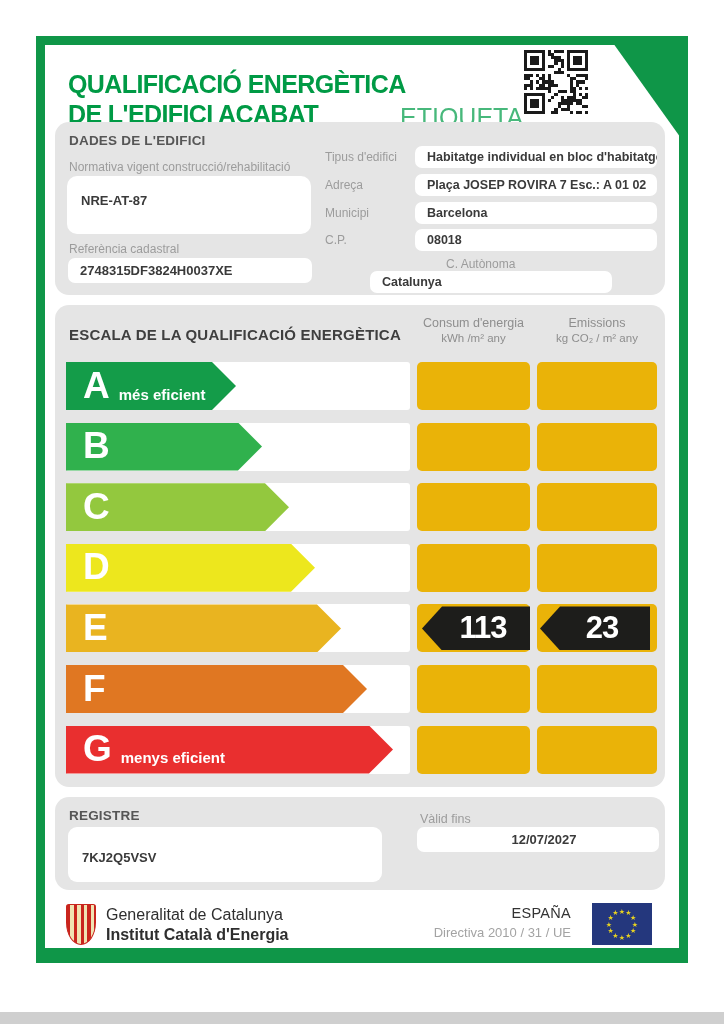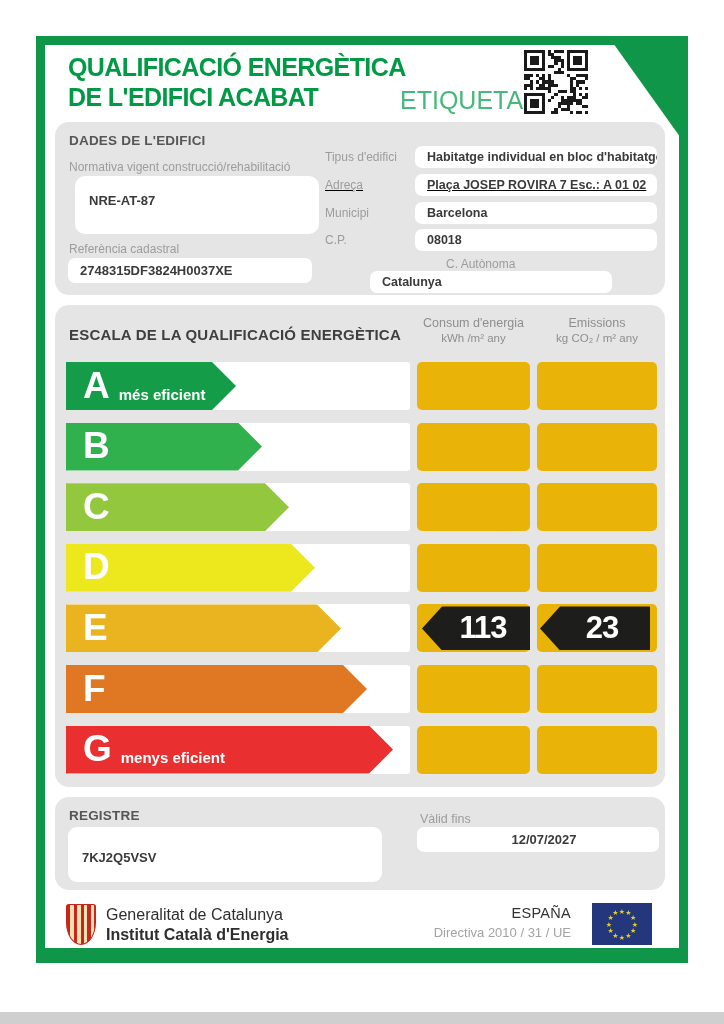--- a/index.html
+++ b/index.html
@@ -3,36 +3,36 @@
 <meta charset="utf-8">
 <style>
   html,body{margin:0;padding:0;background:#ffffff;}
   .page{position:relative;width:724px;height:1024px;background:#ffffff;overflow:hidden;
         font-family:"Liberation Sans",sans-serif;}
   .frame{position:absolute;left:36px;top:36px;width:652px;height:927px;box-sizing:border-box;
          border:9px solid #0f9648;border-bottom-width:15px;background:#ffffff;}
   .corner-tri{position:absolute;top:36px;right:36px;width:0;height:0;
               border-top:112px solid #0f9648;border-left:80px solid transparent;}
   
-  .title-block{position:absolute;left:68px;top:52px;width:560px;}
+  .title-block{position:absolute;left:68px;top:69px;width:560px;}
   .t1{font-size:25px;font-weight:bold;color:#009a45;letter-spacing:-0.6px;line-height:30px;white-space:nowrap;}
   .t-row{position:relative;}
   .etiqueta{position:absolute;left:332px;top:4px;font-size:25px;font-weight:normal;color:#47b87b;letter-spacing:0;}
   .qr{position:absolute;left:524px;top:50px;width:64px;height:64px;}
   
   .panel{position:absolute;left:55px;width:610px;background:#e5e5e5;border-radius:14px;}
   #dades{top:122px;height:173px;}
   #escala{top:305px;height:482px;}
   #registre{top:797px;height:93px;}
   .p-title{position:absolute;left:14px;top:11px;font-size:13.5px;font-weight:bold;color:#565656;letter-spacing:.2px;}
   .lbl{color:#9c9c9c;font-size:12px;}
   .wbox{background:#fff;border-radius:8px;box-sizing:border-box;font-weight:bold;color:#3a3a3a;font-size:13px;}
   
   #normativa-label{position:absolute;left:14px;top:38px;}
-  #normativa-box{position:absolute;left:20px;top:54px;width:244px;height:58px;border-radius:10px;padding:17px 0 0 14px;}
+  #normativa-box{position:absolute;left:12px;top:54px;width:244px;height:58px;border-radius:10px;padding:17px 0 0 14px;}
   #cadastral-label{position:absolute;left:14px;top:120px;}
   #cadastral-box{position:absolute;left:13px;top:136px;width:244px;height:25px;border-radius:7px;line-height:25px;padding-left:12px;}
   .field-row{position:absolute;left:270px;width:332px;height:22px;display:flex;align-items:center;}
   .field-lbl{width:90px;flex:none;}
   .field-box{flex:none;width:242px;height:22px;line-height:22px;background:#fff;border-radius:7px;
              font-weight:bold;color:#3a3a3a;font-size:12.5px;padding-left:12px;box-sizing:border-box;
              white-space:nowrap;overflow:hidden;}
   
   #escala .p-title{top:21px;font-size:15px;color:#3f3f3f;}
   .colhead{position:absolute;top:10px;text-align:center;color:#8e8e8e;}
@@ -222,21 +222,21 @@
     <div class="p-title">DADES DE L'EDIFICI</div>
     <div class="lbl" id="normativa-label">Normativa vigent construcció/rehabilitació</div>
     <div class="wbox" id="normativa-box">NRE-AT-87</div>
     <div class="lbl" id="cadastral-label">Referència cadastral</div>
     <div class="wbox" id="cadastral-box">2748315DF3824H0037XE</div>
     <div id="fields-host">
         <div class="field-row" style="top: 24px;">
           <span class="lbl field-lbl">Tipus d'edifici</span>
           <span class="field-box">Habitatge individual en bloc d'habitatges</span>
         </div>
-        <div class="field-row" style="top: 51.8px; text-decoration: underline;">
+        <div class="field-row" style="top: 51.8px;">
           <span class="lbl field-lbl">Adreça</span>
           <span class="field-box">Plaça JOSEP ROVIRA 7 Esc.: A 01 02</span>
         </div>
         <div class="field-row" style="top: 79.6px;">
           <span class="lbl field-lbl">Municipi</span>
           <span class="field-box">Barcelona</span>
         </div>
         <div class="field-row" style="top: 107.4px;">
           <span class="lbl field-lbl">C.P.</span>
           <span class="field-box">08018</span>

